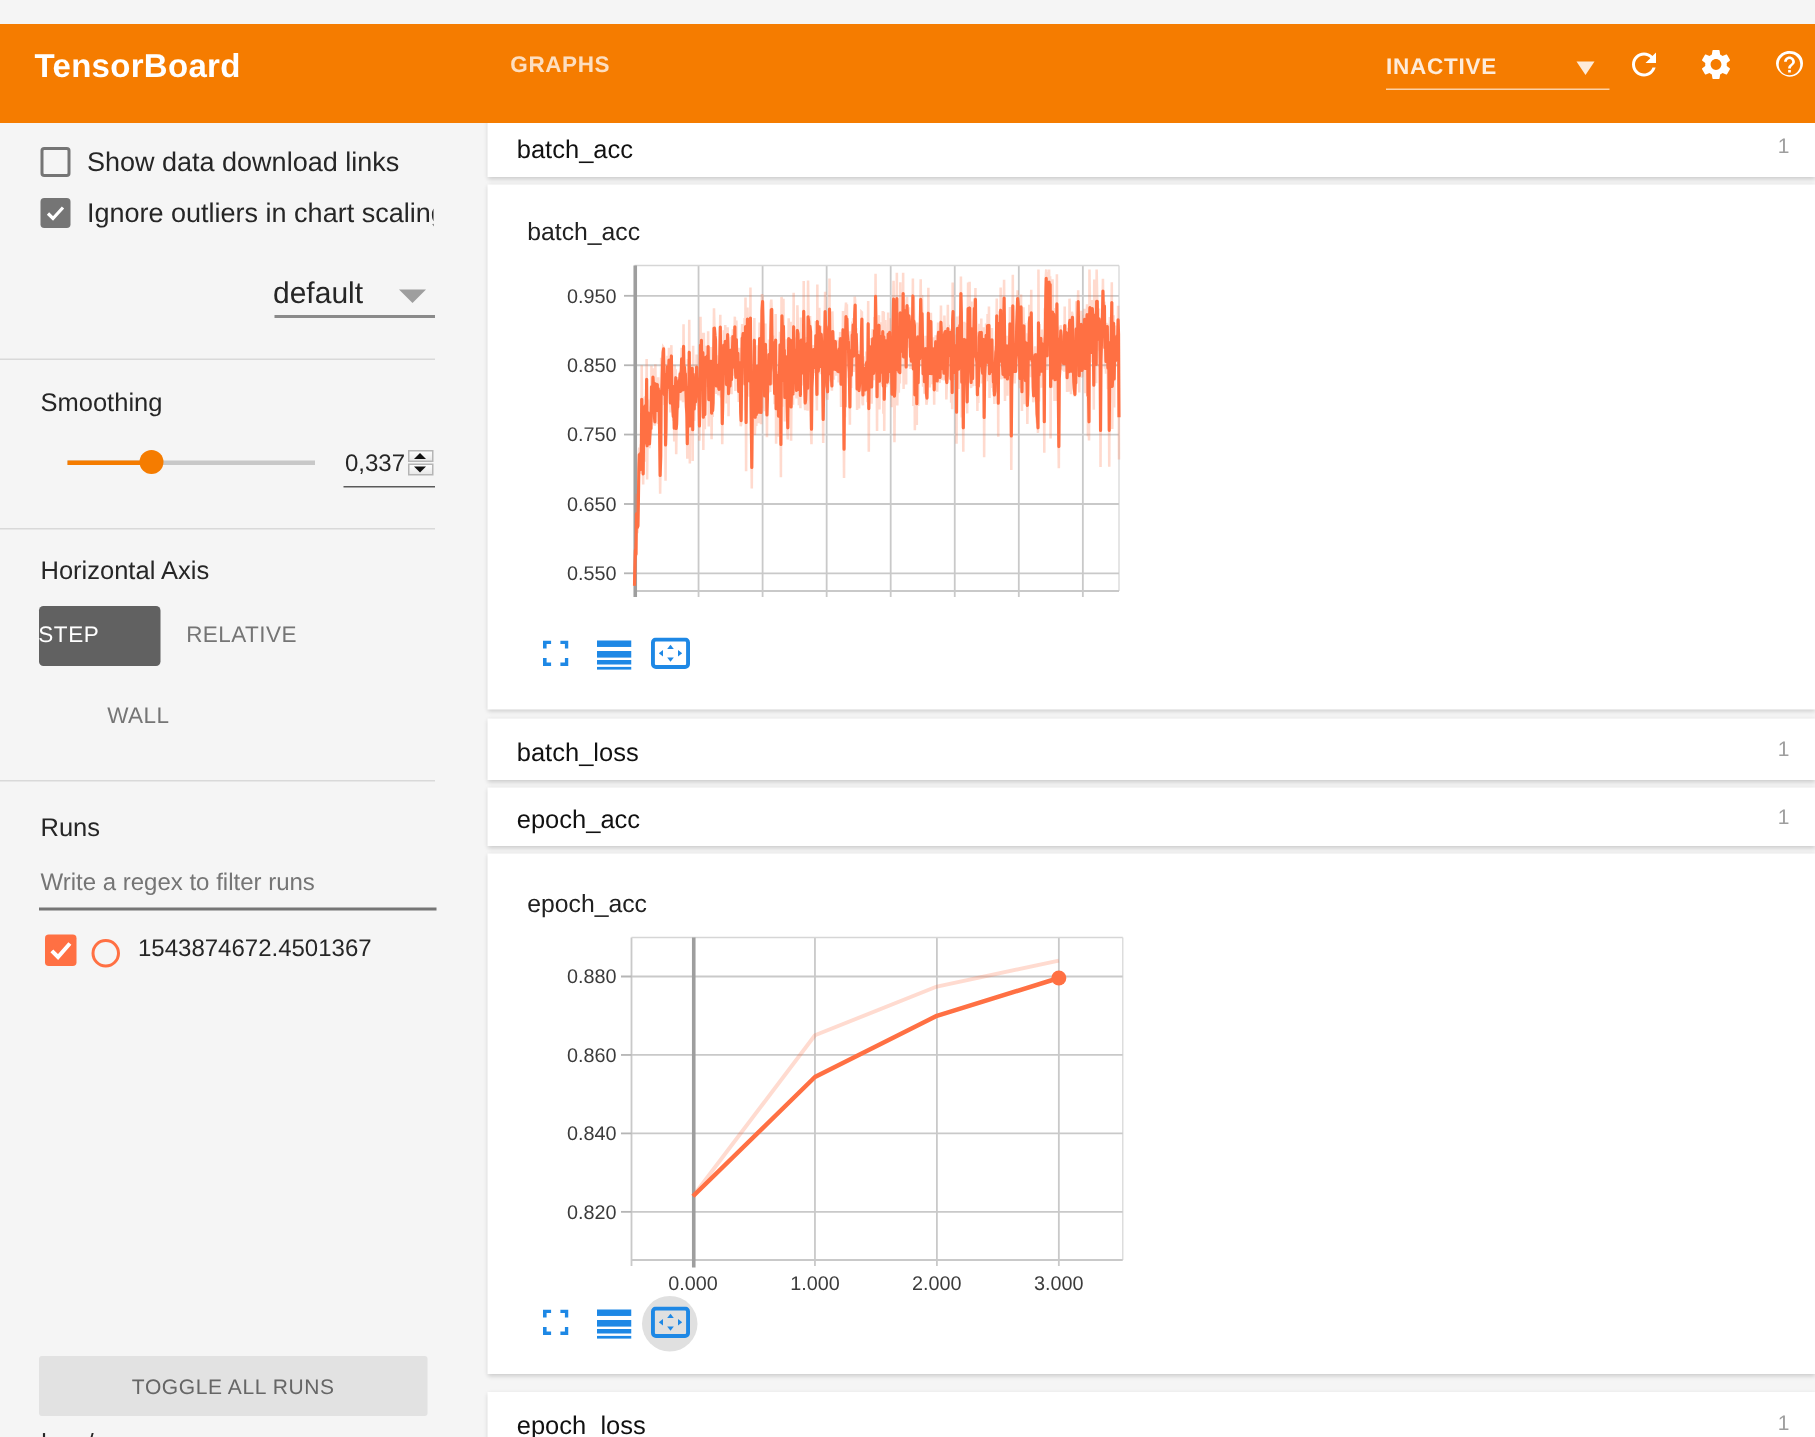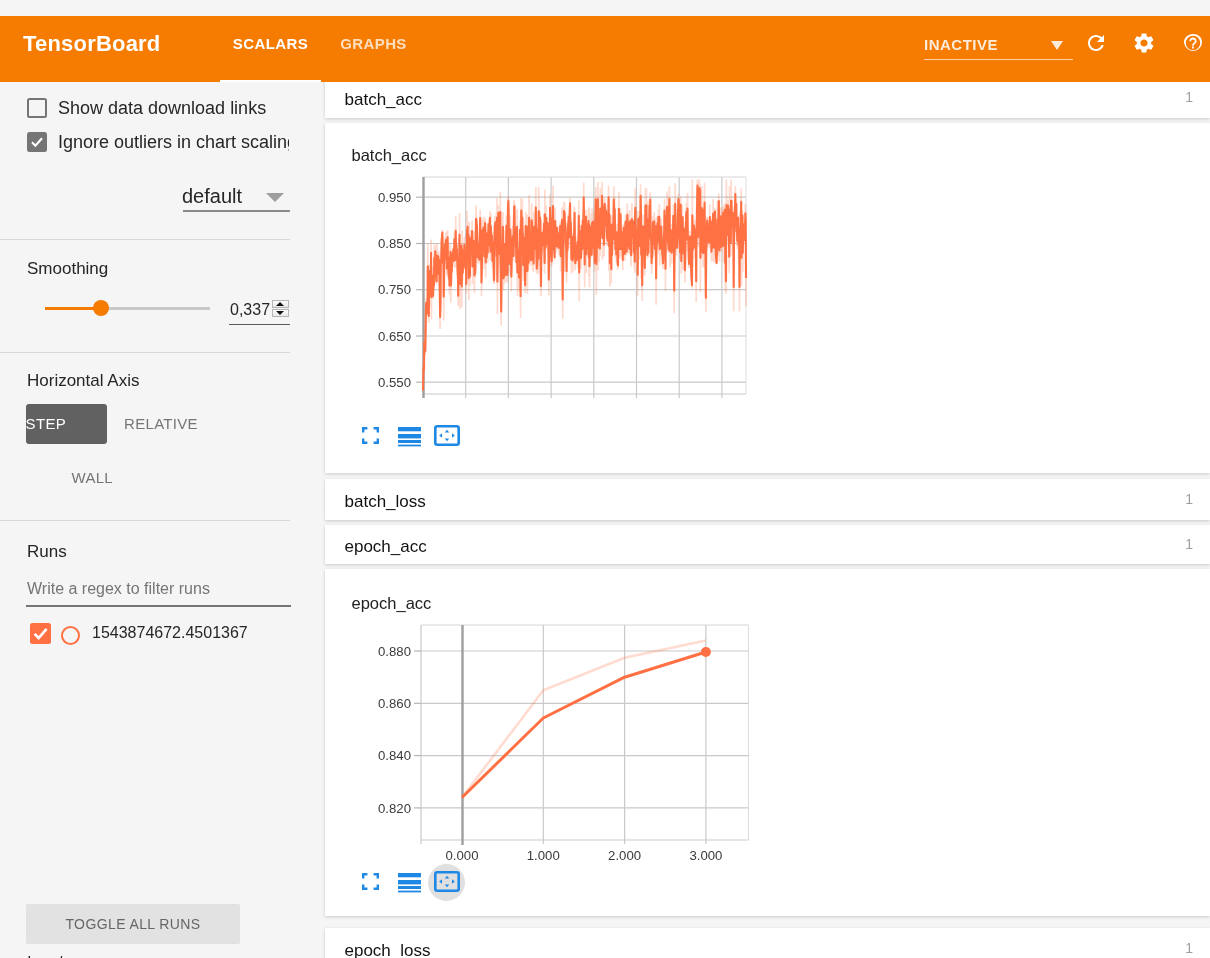--- a/index.html
+++ b/index.html
@@ -28,21 +28,20 @@
 .cathead .t{position:absolute;left:19.5px;color:#111;font-size:17px;}
 .cathead .n{position:absolute;right:17px;color:#9e9e9e;font-size:14px;}
 .card{position:absolute;left:325px;width:885px;background:#fff;box-shadow:0 1px 3px rgba(0,0,0,0.18);}
 .ctitle{position:absolute;color:#212121;font-size:16.5px;}
 svg text{font-family:"Liberation Sans",sans-serif;}
 </style></head>
 <body>
 
 <div id="appbar">
   <div id="logo">TensorBoard</div>
-  <div id="tab1" class="tab">SCALARS</div>
   <div id="tab2" class="tab">GRAPHS</div>
   <div id="inactive">INACTIVE</div>
   <div id="inact-line"></div>
   <div id="caret"></div>
   <svg class="hicon" style="left:1084px;" viewBox="0 0 24 24" fill="#fff">
       <path d="M17.65 6.35C16.2 4.9 14.21 4 12 4c-4.42 0-7.99 3.58-8 8s3.57 8 8 8c3.73 0 6.84-2.55 7.73-6h-2.08c-.82 2.33-3.04 4-5.65 4-3.31 0-6-2.69-6-6s2.69-6 6-6c1.66 0 3.14.69 4.22 1.78L13 11h7V4l-2.35 2.35z"></path>
     </svg>
   <svg class="hicon" style="left:1132px;" viewBox="0 0 24 24" fill="#fff">
       <path d="M19.14 12.94c.04-.3.06-.61.06-.94 0-.32-.02-.64-.07-.94l2.03-1.58c.18-.14.23-.41.12-.61l-1.92-3.32c-.12-.22-.37-.29-.59-.22l-2.39.96c-.5-.38-1.03-.7-1.62-.94l-.36-2.54c-.04-.24-.24-.41-.48-.41h-3.84c-.24 0-.43.17-.47.41l-.36 2.54c-.59.24-1.13.57-1.62.94l-2.39-.96c-.22-.08-.47 0-.59.22L2.74 8.87c-.12.21-.08.47.12.61l2.03 1.58c-.05.3-.09.63-.09.94s.02.64.07.94l-2.03 1.58c-.18.14-.23.41-.12.61l1.92 3.32c.12.22.37.29.59.22l2.39-.96c.5.38 1.03.7 1.62.94l.36 2.54c.05.24.24.41.48.41h3.84c.24 0 .44-.17.47-.41l.36-2.54c.59-.24 1.13-.56 1.62-.94l2.39.96c.22.08.47 0 .59-.22l1.92-3.32c.12-.22.07-.47-.12-.61l-2.01-1.58zM12 15.6c-1.98 0-3.6-1.62-3.6-3.6s1.62-3.6 3.6-3.6 3.6 1.62 3.6 3.6-1.62 3.6-3.6 3.6z"></path>
     </svg>
@@ -90,21 +89,21 @@
   <div class="lbl" style="left:27px;top:475.5px;font-size:17px;">Runs</div>
   <div class="abs" style="left:27px;top:514px;font-size:16px;color:#757575;">Write a regex to filter runs</div>
   <div class="abs" style="left:25.5px;top:539px;width:265px;height:1.6px;background:#757575;"></div>
   <div class="cb orange" style="left:30px;top:556.5px;width:21px;height:21px;"></div>
   <svg class="abs" style="left:31px;top:558px;" width="19" height="19" viewBox="0 0 24 24">
       <path fill="none" stroke="#fff" stroke-width="3.4" d="M4.5 12.5l5.2 5.2 10-11.4"></path>
     </svg>
   <div class="abs" style="left:61.3px;top:559.5px;width:19px;height:19px;border:2.3px solid #ff7043;border-radius:50%;"></div>
   <div class="lbl" style="left:92px;top:557.5px;font-size:16px;">1543874672.4501367</div>
 
-  <div class="abs" style="left:26px;top:837.5px;width:214px;height:40px;background:#e2e2e2;border-radius:2px;color:#666;font-size:14px;letter-spacing:0.4px;text-align:center;line-height:40px;">TOGGLE ALL RUNS</div>
+  <div class="abs" style="left:26px;top:837.5px;width:259px;height:40px;background:#e2e2e2;border-radius:2px;color:#666;font-size:14px;letter-spacing:0.4px;text-align:center;line-height:40px;">TOGGLE ALL RUNS</div>
   <div class="lbl" style="left:27.5px;top:887px;font-size:16.5px;">logs/</div>
 </div>
 
 <div class="cathead" style="top:77px;height:40.5px;">
     <div class="t" style="top:13px;">batch_acc</div>
     <div class="n" style="top:12px;">1</div>
   </div>
 
 <div class="card" style="top:123px;height:349.5px;"></div>
 <div class="ctitle" style="left:351.5px;top:146px;">batch_acc</div>

